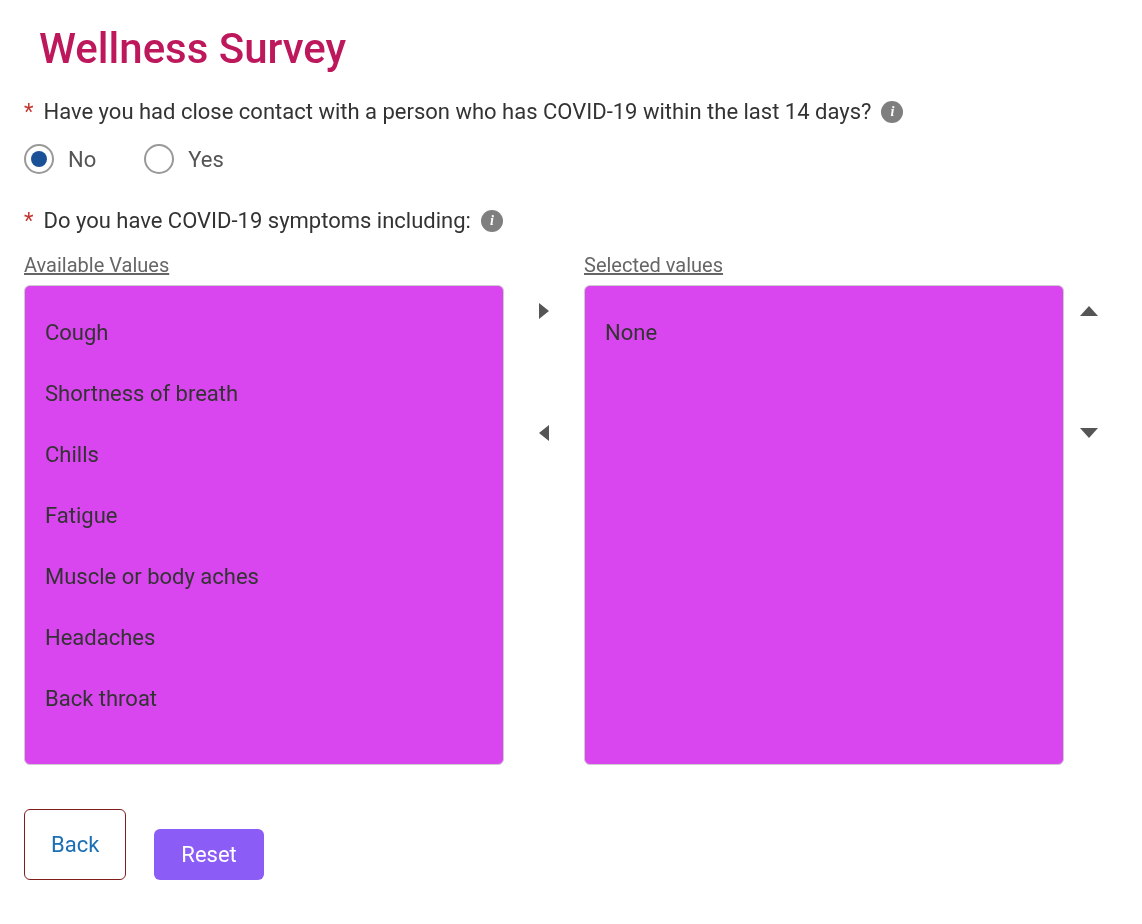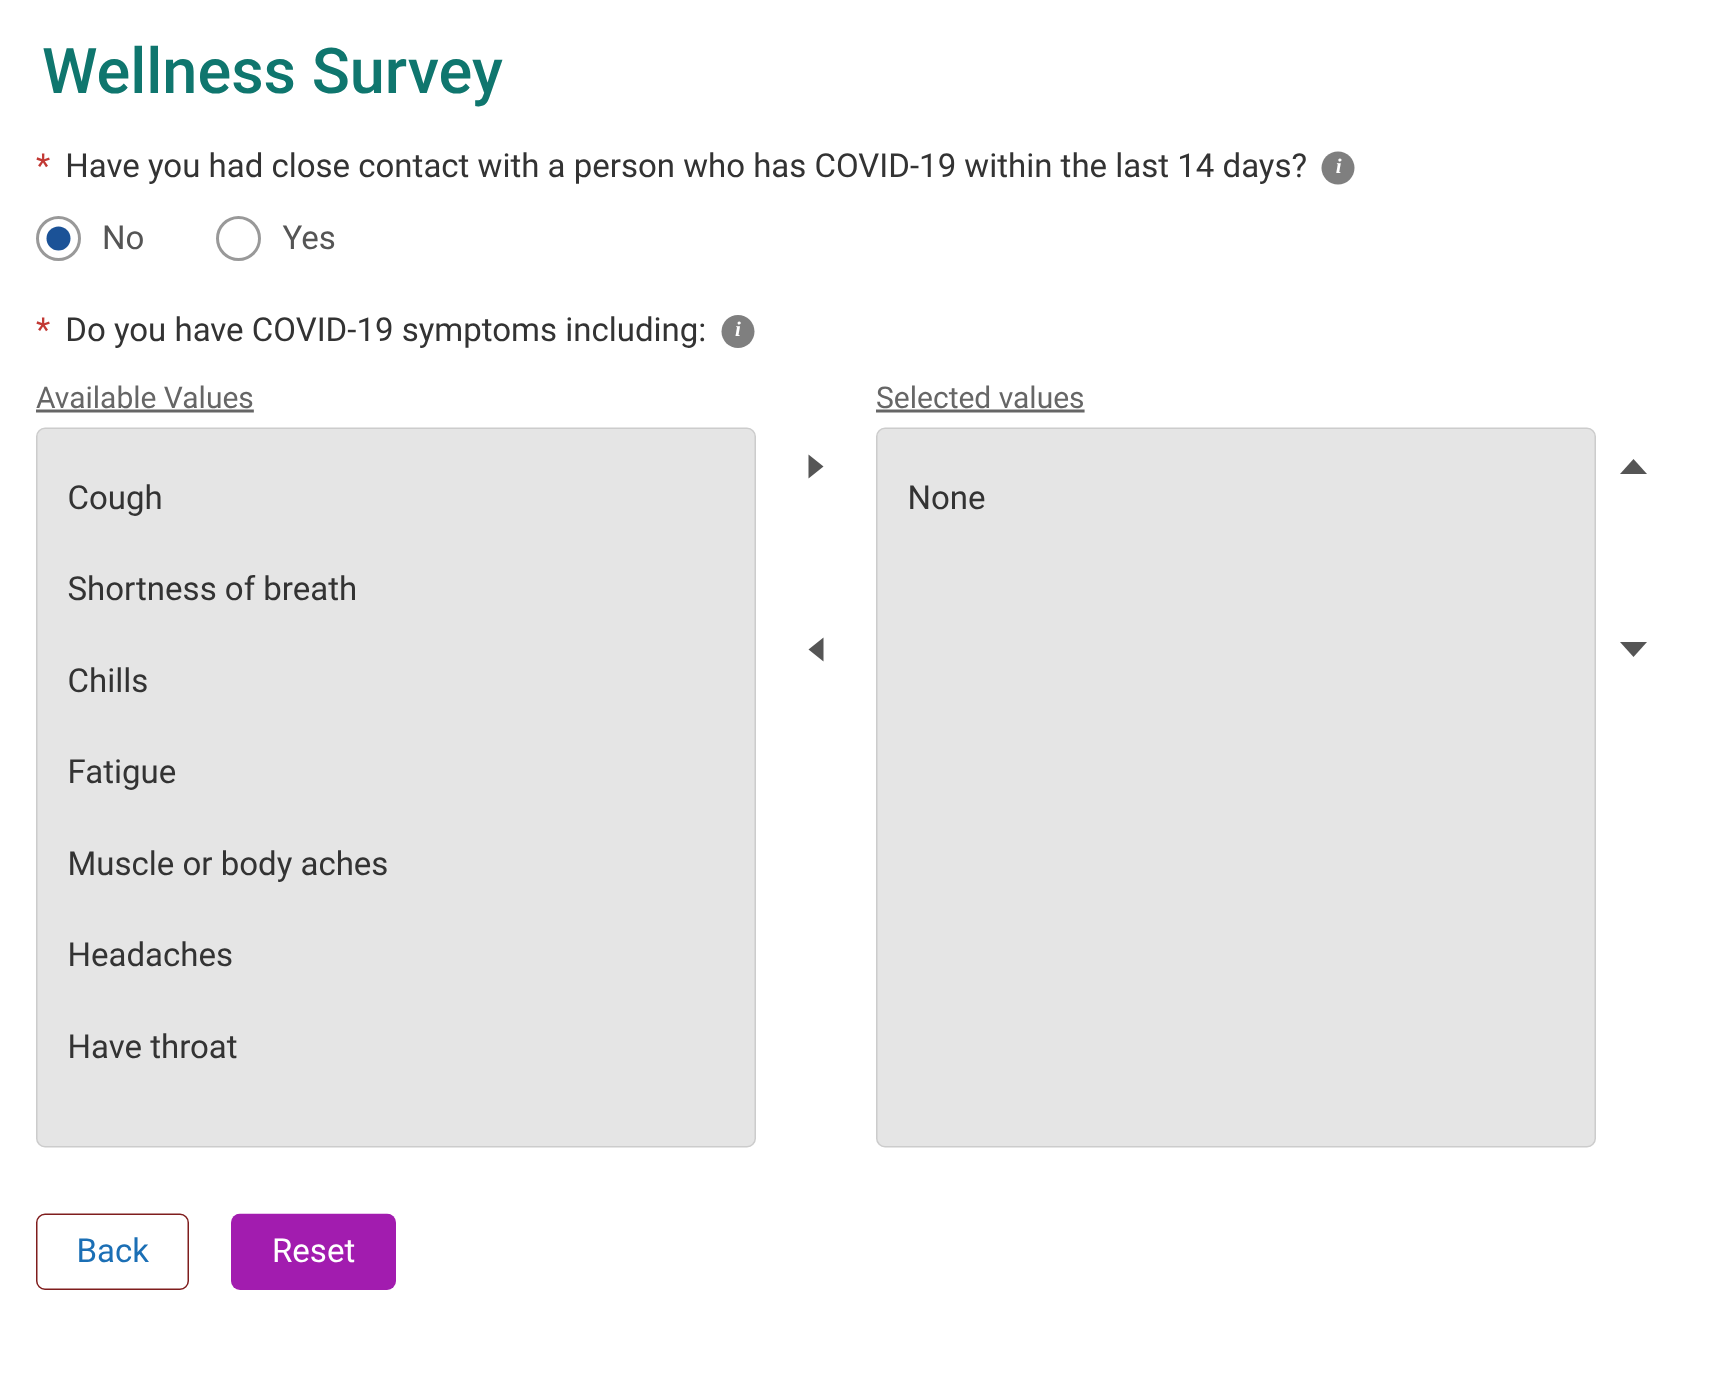--- a/index.html
+++ b/index.html
@@ -7,22 +7,22 @@
     margin: 0;
     padding: 24px 24px 24px 24px;
     font-family: -apple-system, BlinkMacSystemFont, "Segoe UI", Roboto, "Helvetica Neue", Arial, sans-serif;
     color: #333;
     background: #fff;
     width: 1142px;
   }
   h1.page-title {
     font-size: 42px;
     font-weight: 500;
-    margin: 0 0 26px 4px;
-    color: #0f766e;
+    margin: 0 0 26px 15px;
+    color: #be185d;
   }
   .question-row {
     display: flex;
     align-items: center;
     margin-bottom: 20px;
     font-size: 22px;
     color: #333;
   }
   .req {
     color: #c23934;
@@ -97,21 +97,21 @@
     display: flex;
     align-items: stretch;
   }
   .listbox {
     width: 480px;
     height: 480px;
     border: 1px solid #ccc;
     border-radius: 6px;
     padding: 16px 20px;
     overflow: hidden;
-    background: #e5e5e5;
+    background: #d946ef;
   }
   .listbox .item {
     font-size: 22px;
     color: #333;
     padding: 18px 0;
     cursor: pointer;
     white-space: nowrap;
   }
   .move-col {
     width: 80px;
@@ -153,22 +153,23 @@
     cursor: pointer;
     border: 1px solid transparent;
     font-family: inherit;
   }
   .btn-back {
     background: #fff;
     border: 1px solid #7f1d1d;
     color: #1b6fb5;
   }
   .btn-reset {
-    background: #a21caf;
+    background: #8b5cf6;
     color: #fff;
+    margin-top: 20px;
   }
   .btn-submit {
     background: #66b66b;
     color: #1e3a1e;
   }
 </style>
 </head>
 <body>
 
 <h1 class="page-title">Wellness Survey</h1>
@@ -207,21 +208,21 @@
 </div>
 
 <div class="dual-list">
   <div class="listbox">
     <div class="item">Cough</div>
     <div class="item">Shortness of breath</div>
     <div class="item">Chills</div>
     <div class="item">Fatigue</div>
     <div class="item">Muscle or body aches</div>
     <div class="item">Headaches</div>
-    <div class="item">Have throat</div>
+    <div class="item">Back throat</div>
   </div>
 
   <div class="move-col">
     <div class="arrow-btn" title="Move to selected">
       <svg width="16" height="20" viewBox="0 0 16 20">
           <polygon points="3,2 13,10 3,18" fill="#555"></polygon>
         </svg>
     </div>
     <div style="height:86px"></div>
     <div class="arrow-btn" title="Move to available">

